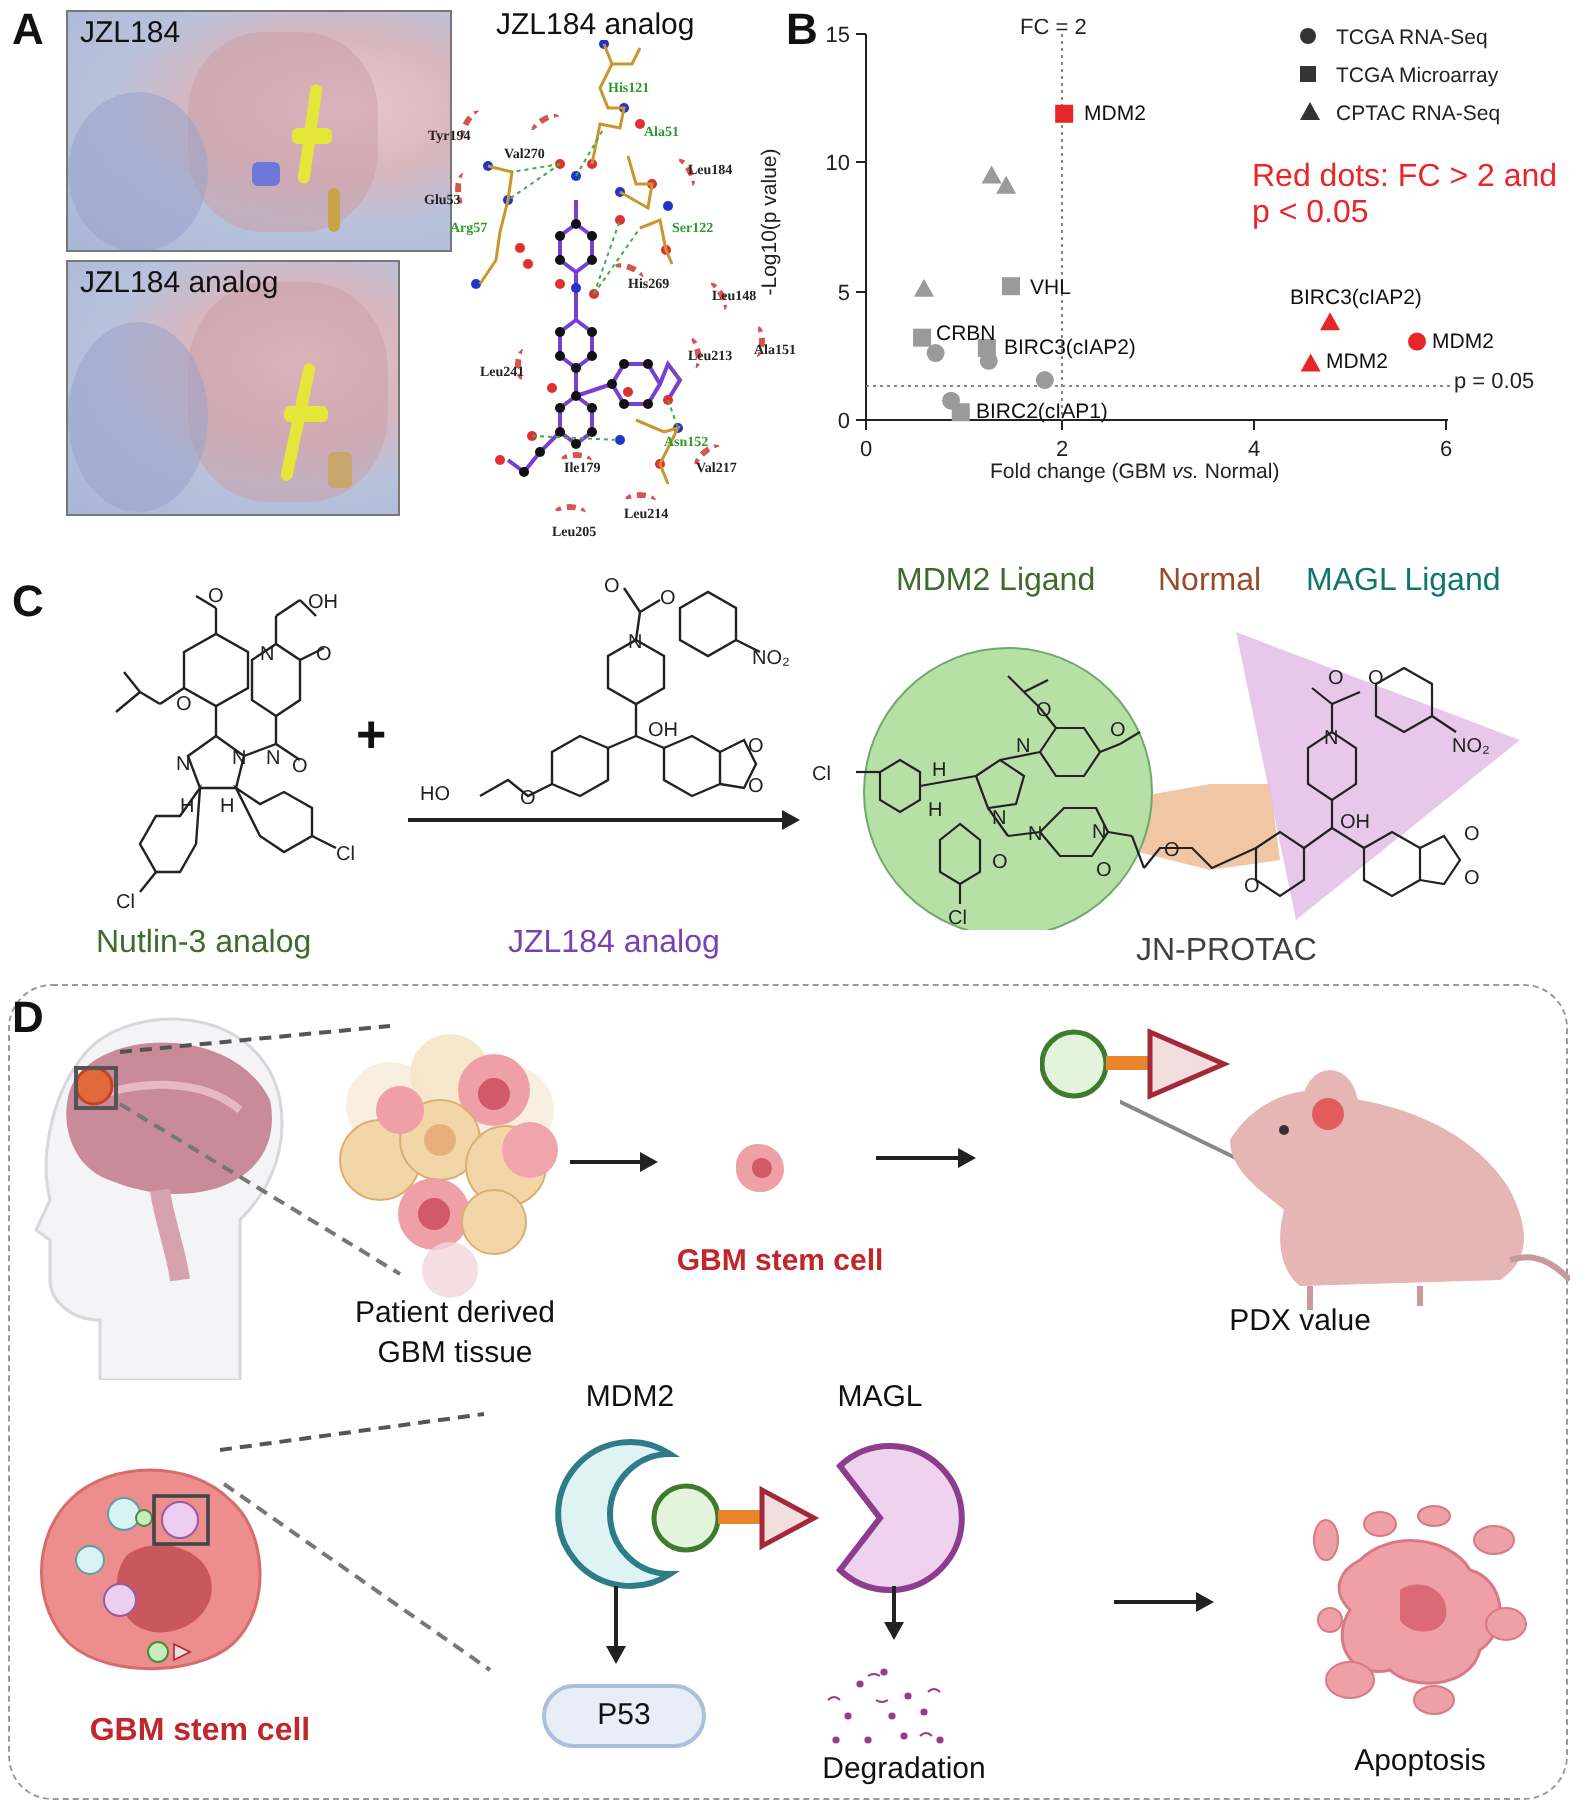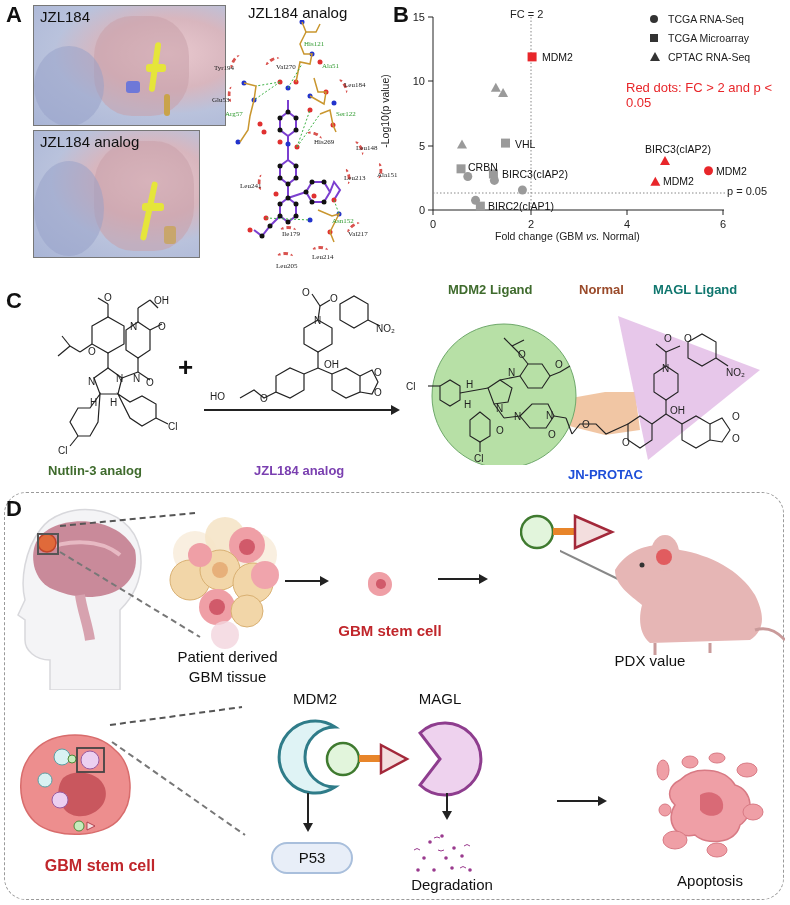--- a/index.html
+++ b/index.html
@@ -6,24 +6,24 @@
   body { width: 790px; height: 905px; background: #ffffff; position: relative; overflow: hidden;
          font-family: "Liberation Sans", sans-serif; color: #111; }
   .abs { position: absolute; }
   .panel-letter { position: absolute; font-family: "Liberation Sans", sans-serif; font-weight: 700; font-size: 22px; color: #111; }
   .surface { position: absolute; border: 1px solid #777; overflow: hidden;
              background: radial-gradient(ellipse at 70% 40%, #e9c9cf 0%, #d8b6be 35%, #b9c2dc 60%, #a9b5d6 100%); }
   .surface .lbl { position: absolute; left: 6px; top: 2px; font-size: 15px; color: #111; }
   .surface .pocket { position: absolute; border-radius: 40%; background: rgba(200,160,170,0.55); }
   .surface .pocket2 { position: absolute; border-radius: 50%; background: rgba(150,160,200,0.5); }
   .lig { position: absolute; background: #e5e53a; border-radius: 3px; }
-  .resname { position: absolute; font-family: "Liberation Serif", serif; font-size: 7px; font-weight: 400; color: #222; }
+  .resname { position: absolute; font-family: "Liberation Serif", serif; font-size: 7px; font-weight: 700; color: #222; }
   .resname.hb { color: #2e9a2e; }
   .arc { position: absolute; width: 16px; height: 9px; border-top: 3px dotted #d9534f; border-radius: 50% 50% 0 0; }
-  .chem-label { position: absolute; font-size: 13px; font-weight: 700; font-family: "Liberation Sans", sans-serif; }
+  .chem-label { position: absolute; font-size: 16px; font-weight: 400; font-family: "Liberation Sans", sans-serif; }
   .dfig-text { position: absolute; font-size: 15px; color: #111; text-align: center; }
   .red-text { color: #c0262b; font-weight: 700; }
   .dashed-box { position: absolute; left: 4px; top: 492px; width: 780px; height: 408px; border: 1.3px dashed #9a9a9a; border-radius: 22px; }
   .arrow-line { position: absolute; height: 2px; background: #222; }
   .arrow-line::after { content: ""; position: absolute; right: -2px; top: -4px; border-left: 9px solid #222; border-top: 5px solid transparent; border-bottom: 5px solid transparent; }
   .varrow { position: absolute; width: 2px; background: #222; }
   .varrow::after { content: ""; position: absolute; bottom: -3px; left: -4px; border-top: 9px solid #222; border-left: 5px solid transparent; border-right: 5px solid transparent; }
   .cell-blob { position: absolute; border-radius: 46% 54% 50% 50%; }
   .p53 { position: absolute; left: 271px; top: 842px; width: 82px; height: 32px; border: 2px solid #a9bfdc; background: #e8eef8; border-radius: 16px; text-align: center; line-height: 28px; font-size: 15px; }
 </style>
@@ -142,21 +142,21 @@
 
 <div class="resname hb" style="left:304px;top:40px;">His121</div>
 <div class="resname hb" style="left:322px;top:62px;">Ala51</div>
 <div class="resname hb" style="left:225px;top:110px;">Arg57</div>
 <div class="resname hb" style="left:336px;top:110px;">Ser122</div>
 <div class="resname hb" style="left:332px;top:217px;">Asn152</div>
 
 <div class="arc" style="left:228px;top:58px;transform:rotate(-60deg);"></div>
 <div class="resname" style="left:214px;top:64px;">Tyr194</div>
 <div class="arc" style="left:265px;top:58px;transform:rotate(-30deg);"></div>
-<div class="resname" style="left:252px;top:63px;margin-left:24px;">Val270</div>
+<div class="resname" style="left:252px;top:73px;">Val270</div>
 <div class="arc" style="left:334px;top:82px;transform:rotate(60deg);"></div>
 <div class="resname" style="left:344px;top:81px;text-align:center;">Leu184</div>
 <div class="arc" style="left:224px;top:90px;transform:rotate(-90deg);"></div>
 <div class="resname" style="left:212px;top:96px;">Glu53</div>
 <div class="arc" style="left:306px;top:132px;transform:rotate(20deg);"></div>
 <div class="resname" style="left:314px;top:138px;">His269</div>
 <div class="arc" style="left:350px;top:144px;transform:rotate(60deg);"></div>
 <div class="resname" style="left:356px;top:144px;">Leu148</div>
 <div class="arc" style="left:338px;top:172px;transform:rotate(80deg);"></div>
 <div class="resname" style="left:344px;top:174px;">Leu213</div>
@@ -225,21 +225,21 @@
 <div class="abs" style="left:510px;top:8px;font-size:11px;color:#222;">FC = 2</div>
 <div class="abs" style="left:727px;top:185px;font-size:11px;color:#222;">p = 0.05</div>
 <div class="abs" style="left:348px;top:105px;font-size:10.5px;color:#222;transform:rotate(-90deg);transform-origin:center;white-space:nowrap;">-Log10(p value)</div>
 <div class="abs" style="left:495px;top:230px;font-size:10.5px;color:#222;">Fold change (GBM <i>vs.</i> Normal)</div>
 
 <div class="abs" style="left:650px;top:10px;font-size:10.5px;color:#222;line-height:19px;">
   <div><span style="display:inline-block;width:8px;height:8px;border-radius:50%;background:#333;margin-right:10px;"></span><span>TCGA RNA-Seq</span></div>
   <div><span style="display:inline-block;width:8px;height:8px;background:#333;margin-right:10px;"></span><span>TCGA Microarray</span></div>
   <div><span style="display:inline-block;width:0;height:0;border-left:5px solid transparent;border-right:5px solid transparent;border-bottom:9px solid #333;margin-right:8px;"></span><span>CPTAC RNA-Seq</span></div>
 </div>
-<div class="abs" style="left:626px;top:80px;font-size:13px;color:#e8262a;">Red dots: FC &gt; 2 and p &lt; 0.05</div>
+<div class="abs" style="left:626px;top:80px;font-size:16px;color:#e8262a;">Red dots: FC &gt; 2 and p &lt; 0.05</div>
 
 <div class="abs" style="left:542px;top:51px;font-size:10.5px;">MDM2</div>
 <div class="abs" style="left:515px;top:138px;font-size:10.5px;">VHL</div>
 <div class="abs" style="left:468px;top:161px;font-size:10.5px;">CRBN</div>
 <div class="abs" style="left:502px;top:168px;font-size:10.5px;">BIRC3(cIAP2)</div>
 <div class="abs" style="left:488px;top:200px;font-size:10.5px;">BIRC2(cIAP1)</div>
 <div class="abs" style="left:645px;top:143px;font-size:10.5px;">BIRC3(cIAP2)</div>
 <div class="abs" style="left:663px;top:175px;font-size:10.5px;">MDM2</div>
 <div class="abs" style="left:716px;top:165px;font-size:10.5px;">MDM2</div>
 
@@ -379,21 +379,21 @@
     <text x="74" y="162">Cl</text>
     <text x="262" y="72">N</text>
     <text x="270" y="114">OH</text>
     <text x="264" y="42">O</text>
     <text x="284" y="42">O</text>
     <text x="326" y="76">NO₂</text>
     <text x="332" y="120">O</text>
     <text x="332" y="142">O</text>
   </g>
 </svg>
-<div class="chem-label" style="left:568px;top:467px;color:#1d4ed8;">JN-PROTAC</div>
+<div class="chem-label" style="left:568px;top:467px;color:#404040;">JN-PROTAC</div>
 
 <div class="dashed-box"></div>
 <div class="panel-letter" style="left:6px;top:496px;">D</div>
 
 <svg class="abs" style="left:10px;top:500px;" width="140" height="190" viewBox="0 0 140 190">
   <path d="M30,30 C50,0 120,0 130,50 C135,80 120,100 110,110 L110,190 L40,190 L40,160 C25,160 15,150 15,140 L15,120 L8,115 L15,100 C10,80 15,50 30,30 Z" fill="#f4f4f6" stroke="#d8d8dc" stroke-width="1.5"></path>
   <path d="M25,45 C35,15 105,10 125,50 C130,75 115,90 95,95 C75,100 55,95 40,88 C25,80 20,60 25,45 Z" fill="#c98a9a"></path>
   <path d="M35,50 C55,40 90,38 110,55" stroke="#e7b9c3" stroke-width="4" fill="none"></path>
   <path d="M70,95 C72,110 78,125 80,140" stroke="#d7a2af" stroke-width="10" fill="none"></path>
   <circle cx="37" cy="43" r="9" fill="#e06a3a" stroke="#c1442a" stroke-width="1.5"></circle>

